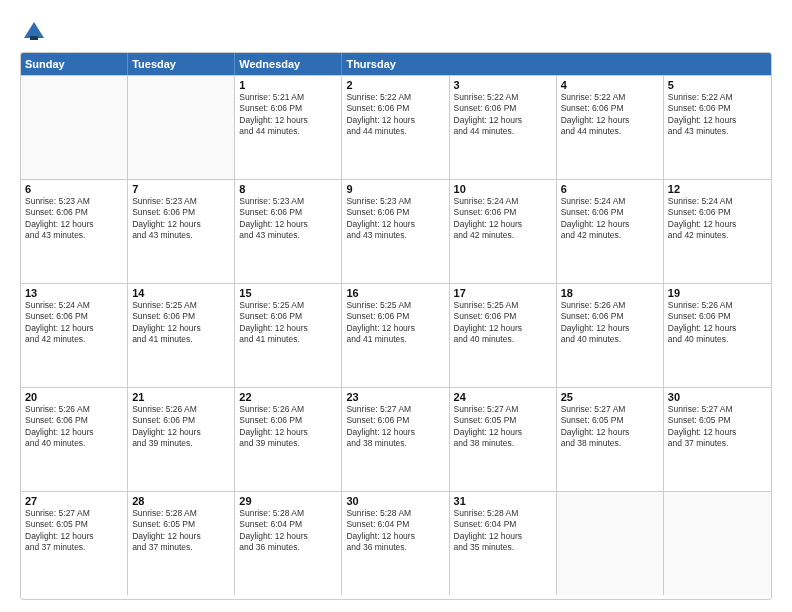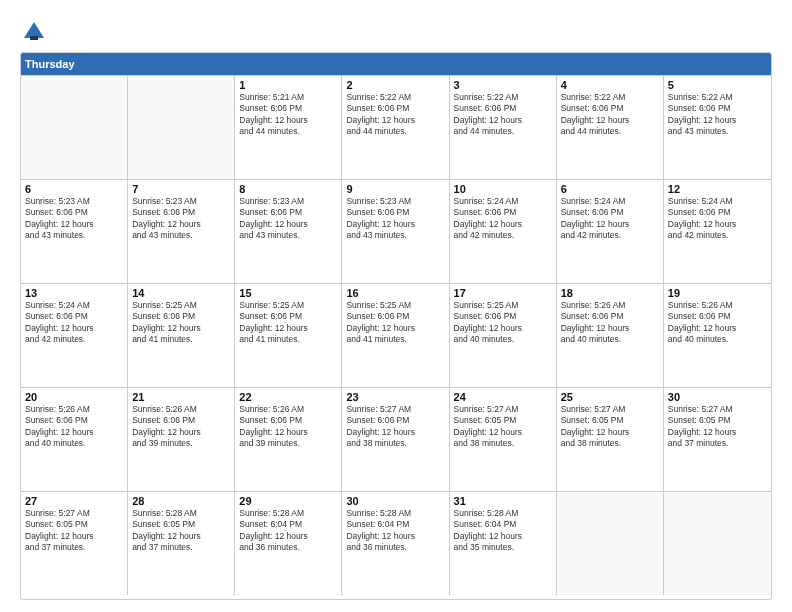--- a/index.html
+++ b/index.html
@@ -121,20 +121,23 @@
       </div>
     </div>
     <div class="title-block">
       <h1></h1>
       <p></p>
     </div>
   </div>
 
   <div class="calendar">
     <div class="cal-header" id="cal-header">
+        <div class="cal-header-cell">Sunday</div>
+        <div class="cal-header-cell">Tuesday</div>
+        <div class="cal-header-cell">Wednesday</div>
         <div class="cal-header-cell">Thursday</div>
       </div>
     <div class="cal-body" id="cal-body">
         <div class="cal-row">
           <div class="cal-cell empty"></div>
           <div class="cal-cell empty"></div>
           <div class="cal-cell">
             <span class="day-num">1</span>
             <span class="cell-line">Sunrise: 5:21 AM</span>
             <span class="cell-line">Sunset: 6:06 PM</span>

